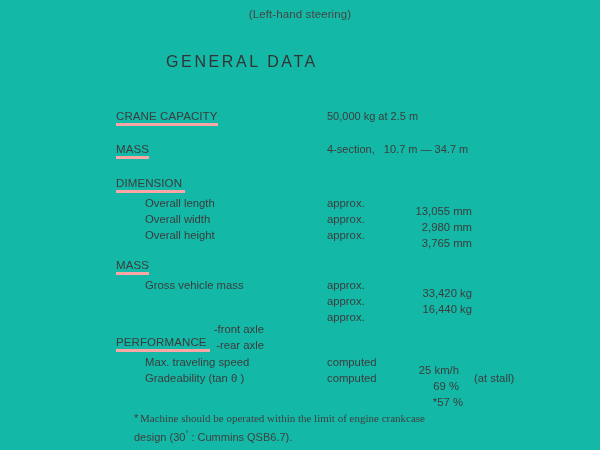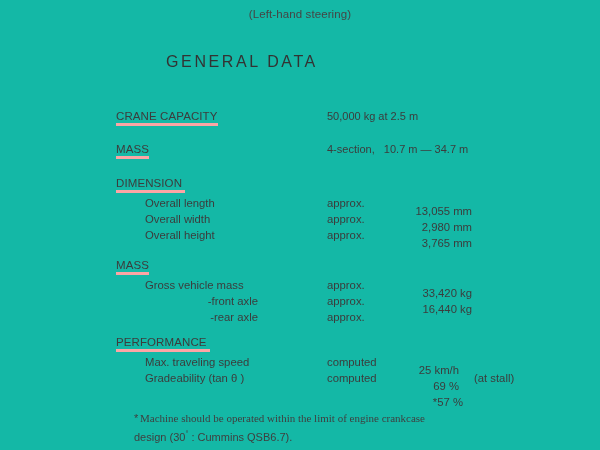--- a/index.html
+++ b/index.html
@@ -78,22 +78,23 @@
     color: #3c3c3c;
   }
   .row .label {
     position: absolute;
     left: 29px;
     top: 0;
     white-space: pre;
   }
   .row .label.right {
     left: auto;
-    right: 218px;
-    white-space: pre;
+    right: 212px;
+    white-space: pre;
+    margin-top: 28px;
   }
   .row .qual {
     position: absolute;
     left: 211px;
     top: 0;
     white-space: pre;
   }
   .row .value {
     position: absolute;
     left: 211px;

